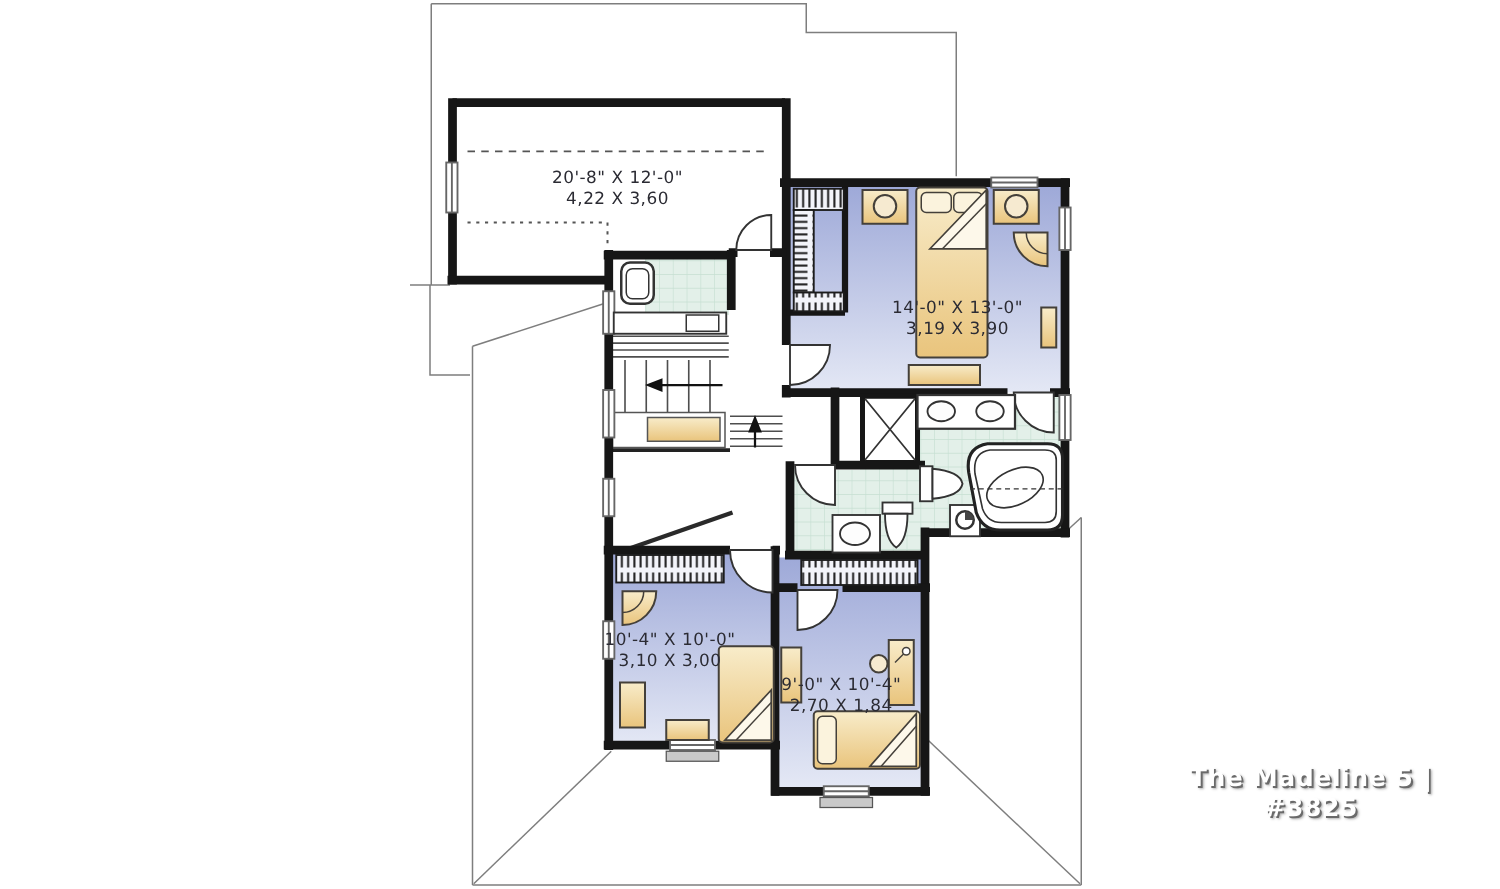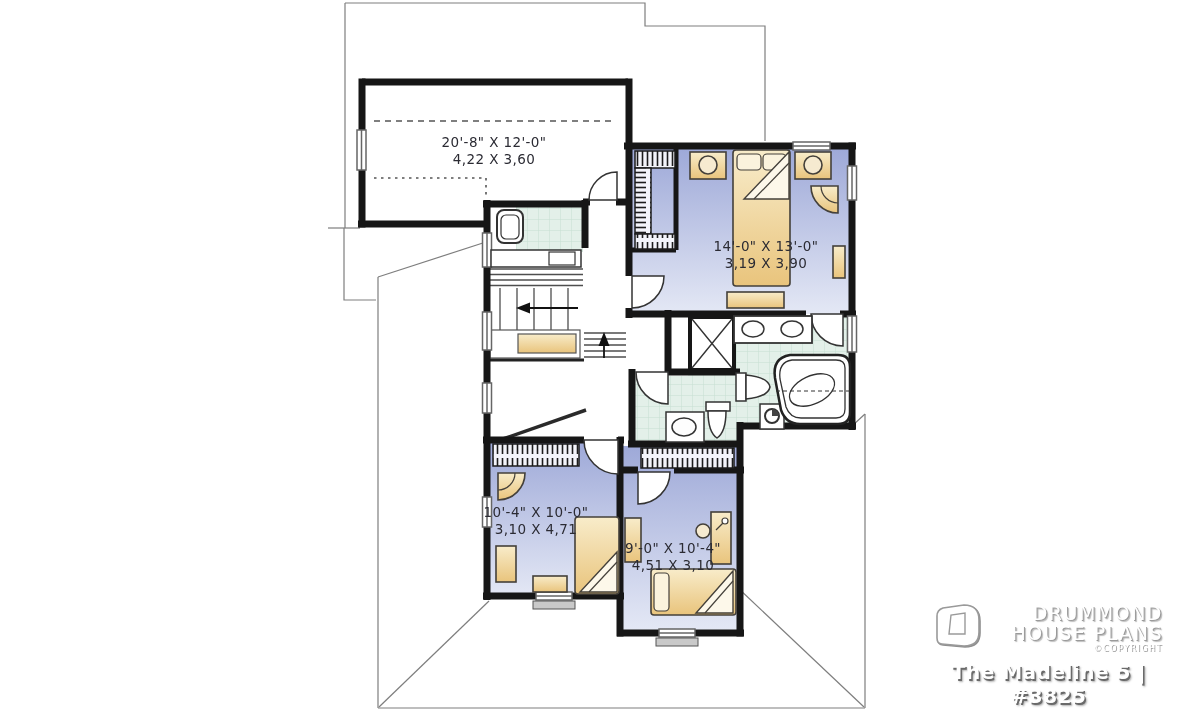--- a/index.html
+++ b/index.html
@@ -271,35 +271,24 @@
 <div class="room-label" style="left:494px;top:151px;">
   <div>20'-8" X 12'-0"</div>
   <div>4,22 X 3,60</div>
 </div>
 <div class="room-label" style="left:766px;top:255px;">
   <div>14'-0" X 13'-0"</div>
   <div>3,19 X 3,90</div>
 </div>
 <div class="room-label" style="left:536px;top:521px;">
   <div>10'-4" X 10'-0"</div>
-  <div>3,10 X 4,71</div>
+  <div>3,10 X 3,00</div>
 </div>
 <div class="room-label" style="left:673px;top:557px;">
   <div>9'-0" X 10'-4"</div>
-  <div>4,51 X 3,10</div>
+  <div>2,70 X 1,84</div>
 </div>
 
 <div class="brand">
-  <div class="brand-row">
-    <div class="brand-text">
-      <div class="brand-line">DRUMMOND</div>
-      <div class="brand-line">HOUSE PLANS</div>
-      <div class="brand-copy">©COPYRIGHT</div>
-    </div>
-    <svg class="brand-icon" width="46" height="44" viewBox="0 0 46 44">
-      <path d="M7,41 Q2,41 2,35 L2,13 Q2,7 8,5 L29,2 Q44,2 44,17 L44,29 Q44,43 29,43 Z" fill="#fff" stroke="#9a9a9a" stroke-width="1.6"></path>
-      <path d="M14,31 L16,12 L30,10 L30,31 Z" fill="#fff" stroke="#9a9a9a" stroke-width="1.4"></path>
-    </svg>
-  </div>
   <div class="plan-title">The Madeline 5 | #3825</div>
 </div>
 
 </div>
 
 </body></html>

